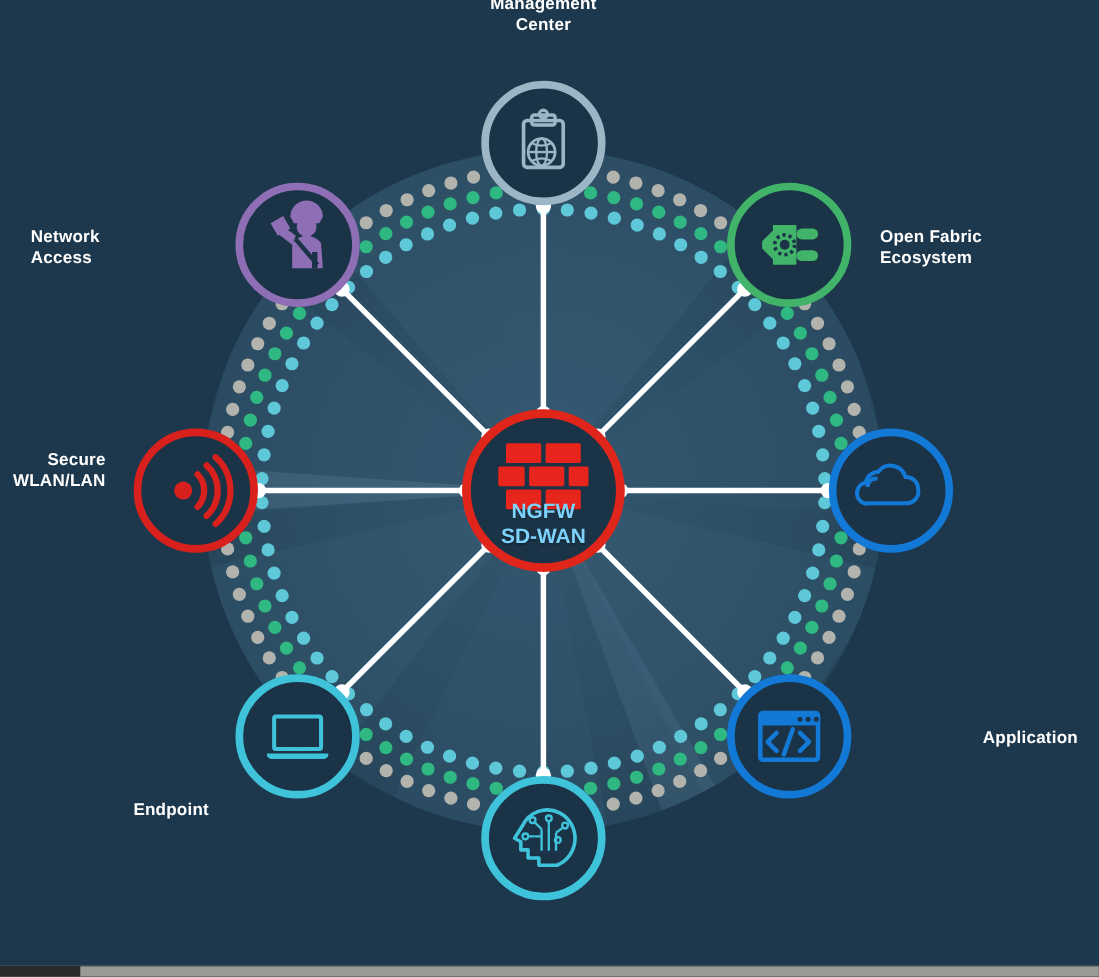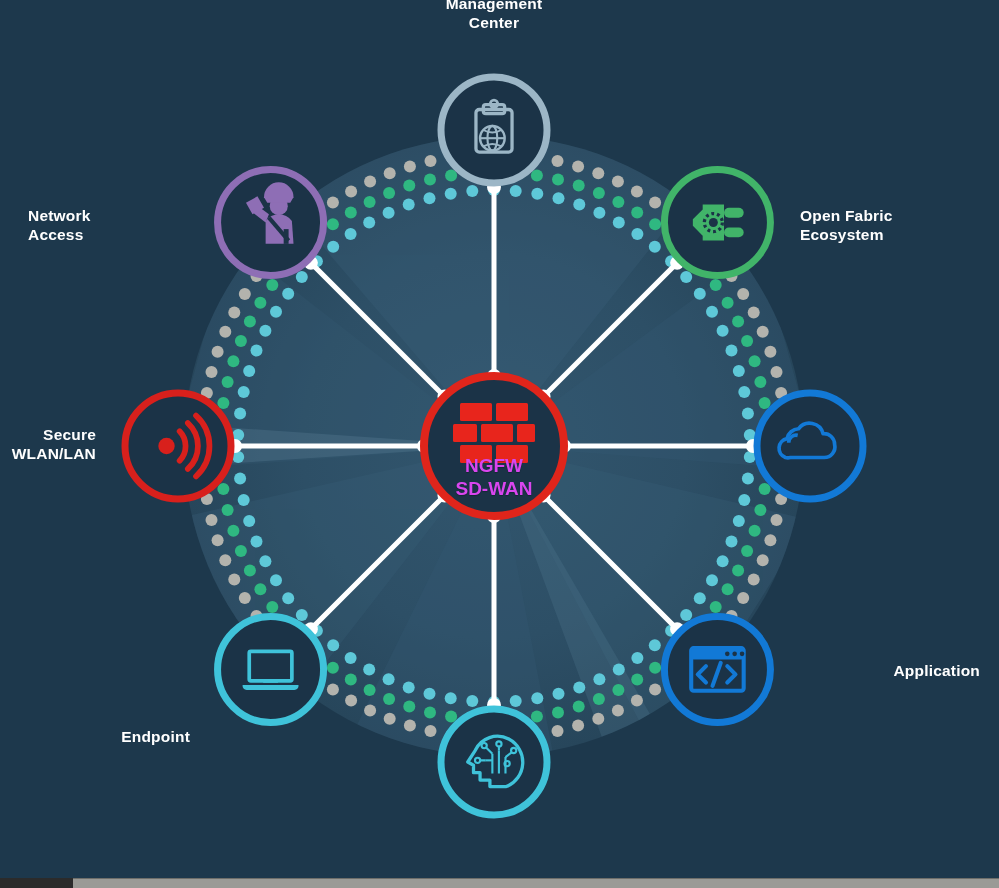--- a/index.html
+++ b/index.html
@@ -9,24 +9,24 @@
   .node-label{
     position:absolute;color:#ffffff;font-weight:bold;font-size:15.5px;line-height:19px;
     font-family:"Liberation Sans",sans-serif;letter-spacing:.2px;white-space:pre-line;
   }
   .lbl-mgmt{left:394px;top:-6px;width:200px;text-align:center;}
   .lbl-ofe{left:800px;top:206px;width:190px;text-align:left;}
   .lbl-cloud{left:888px;top:425px;width:111px;text-align:left;}
   .lbl-app{left:790px;top:661px;width:190px;text-align:right;}
   .lbl-secops{left:394px;top:841px;width:200px;text-align:center;}
   .lbl-endpoint{left:0px;top:683px;width:190px;text-align:right;margin-top:44px;}
-  .lbl-wlan{left:0px;top:425px;width:96px;text-align:right;}
+  .lbl-wlan{left:0px;top:409px;width:96px;text-align:right;}
   .lbl-netacc{left:0px;top:206px;width:184px;text-align:left;margin-left:28px;}
   .center-text{
-    position:absolute;left:428px;top:455px;width:132px;text-align:center;color:#d946ef;
+    position:absolute;left:428px;top:455px;width:132px;text-align:center;color:#7dd3fc;
     font-weight:bold;font-size:19px;line-height:22.5px;font-family:"Liberation Sans",sans-serif;
     white-space:pre-line;text-shadow:0 1px 1px rgba(0,0,0,.25);
   }
   .bottom-bar{position:absolute;left:0;top:878px;width:999px;height:10px;background:#9a9a96;}
   .bottom-bar .thumb{position:absolute;left:0;top:0;width:73px;height:10px;background:#2b2b2b;}
   .bottom-bar .edge{position:absolute;left:0;top:0;width:999px;height:1px;background:#6e6e6a;}
 </style>
 </head>
 <body>
 

